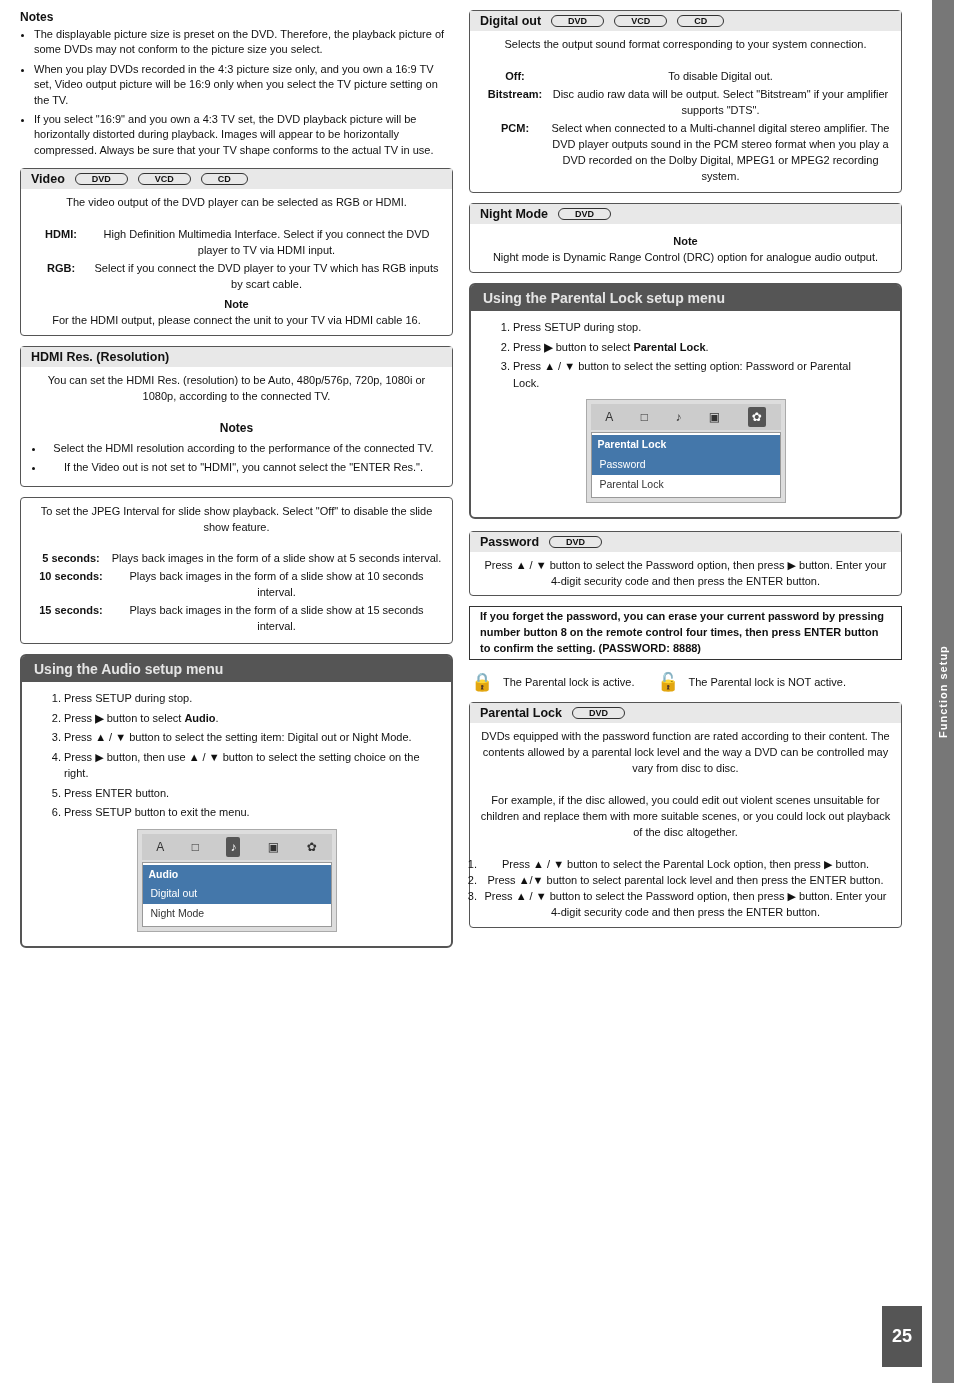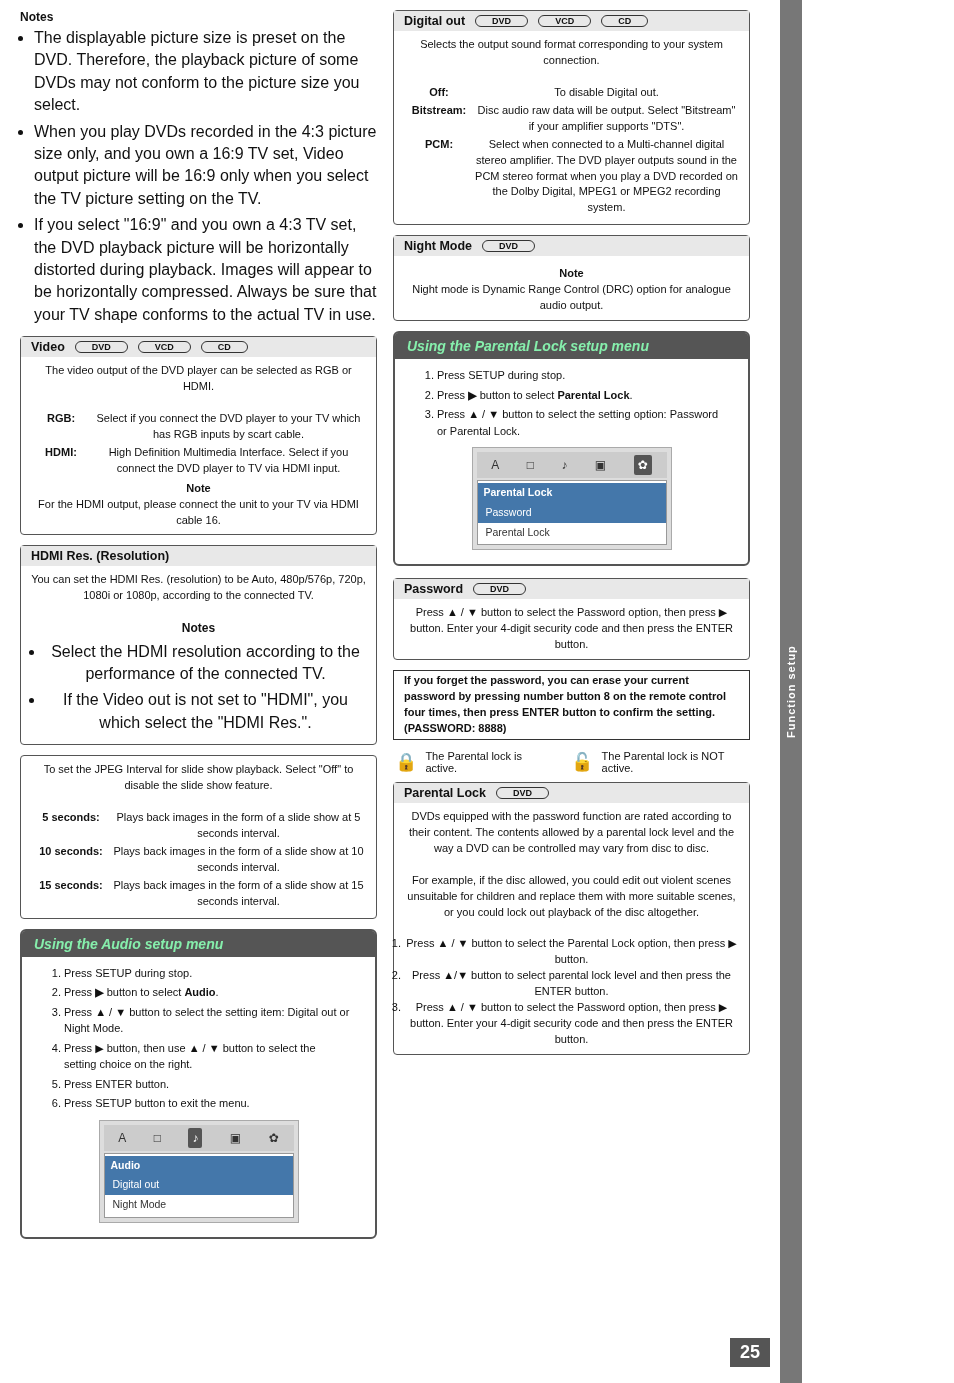--- a/index.html
+++ b/index.html
@@ -7,21 +7,21 @@
       width: 954px;
       min-height: 1383px;
       background: #fff;
       font-family: Arial, Helvetica, sans-serif;
       font-size: 11.5px;
       color: #111;
       position: relative;
     }
     .page-container {
       display: flex;
-      width: 802px;
+      width: 954px;
       min-height: 1383px;
       position: relative;
     }
     .side-tab {
       width: 22px;
       background: #777;
       display: flex;
       align-items: center;
       justify-content: center;
       position: absolute;
@@ -49,21 +49,21 @@
       flex: 1;
     }
     .col-right {
       flex: 1;
     }
 
     
     .notes-section { margin-bottom: 10px; }
     .notes-title { font-weight: bold; font-size: 12px; margin-bottom: 3px; }
     .notes-list { padding-left: 14px; }
-    .notes-list li { margin-bottom: 4px; font-size: 16px; line-height: 1.4; }
+    .notes-list li { margin-bottom: 4px; font-size: 11px; line-height: 1.4; }
 
     
     .section-box {
       border: 1.5px solid #555;
       border-radius: 4px;
       margin-bottom: 10px;
     }
     .section-box-header {
       background: #e8e8e8;
       padding: 3px 10px;
@@ -93,26 +93,25 @@
 
     
     .big-section-box {
       border: 2px solid #555;
       border-radius: 6px;
       margin-bottom: 12px;
       background: #fff;
     }
     .big-section-header {
       background: #555;
-      color: #86efac;
+      color: #e5e5e5;
       padding: 5px 12px;
       font-weight: bold;
       font-size: 14px;
       border-radius: 3px 3px 0 0;
-      font-style: italic;
     }
     .big-section-content {
       padding: 8px 24px;
       font-size: 11px;
       line-height: 1.5;
     }
     .big-section-content ol {
       padding-left: 18px;
       margin-bottom: 8px;
     }
@@ -215,21 +214,21 @@
       position: absolute;
       bottom: 16px;
       right: 32px;
       font-size: 20px;
       font-weight: bold;
       color: #333;
     }
     .page-number-box {
       background: #555;
       color: #fff;
-      padding: 4px 10px;
+      padding: 20px 10px;
       font-size: 18px;
       font-weight: bold;
       display: inline-block;
     }
 
     b { font-weight: bold; }
   </style>
 </head>
 <body>
 
@@ -257,45 +256,45 @@
           <div class="section-box-header">
             <span>Video</span>
             <span class="badge">DVD</span>
             <span class="badge">VCD</span>
             <span class="badge">CD</span>
           </div>
           <div class="section-box-content">
             <p>The video output of the DVD player can be selected as RGB or HDMI.</p>
             <br>
             <div class="def-row">
+              <span class="def-term">HDMI:</span>
+              <span class="def-body">High Definition Multimedia Interface. Select if you connect the DVD player to TV via HDMI input.</span>
+            </div>
+            <div class="def-row">
               <span class="def-term">RGB:</span>
               <span class="def-body">Select if you connect the DVD player to your TV which has RGB inputs by scart cable.</span>
-            </div>
-            <div class="def-row">
-              <span class="def-term">HDMI:</span>
-              <span class="def-body">High Definition Multimedia Interface. Select if you connect the DVD player to TV via HDMI input.</span>
             </div>
             <div class="note-inline">
               <span class="note-title">Note</span><br>
               <span>For the HDMI output, please connect the unit to your TV via HDMI cable 16.</span>
             </div>
           </div>
         </div>
 
         <div class="section-box">
           <div class="section-box-header">
             <span>HDMI Res. (Resolution)</span>
           </div>
           <div class="section-box-content">
             <p>You can set the HDMI Res. (resolution) to be Auto, 480p/576p, 720p, 1080i or 1080p, according to the connected TV.</p>
             <br>
             <div class="notes-title">Notes</div>
             <ul class="notes-list">
               <li>Select the HDMI resolution according to the performance of the connected TV.</li>
-              <li>If the Video out is not set to "HDMI", you which select the "HDMI Res.".</li>
+              <li>If the Video out is not set to "HDMI", you cannot select the "ENTER Res.".</li>
             </ul>
           </div>
         </div>
 
         <div class="section-box">
           <div class="section-box-content">
             <p>To set the JPEG Interval for slide show playback. Select "Off" to disable the slide show feature.</p>
             <br>
             <div class="def-row">
               <span class="def-term" style="min-width:80px">5 seconds:</span>

